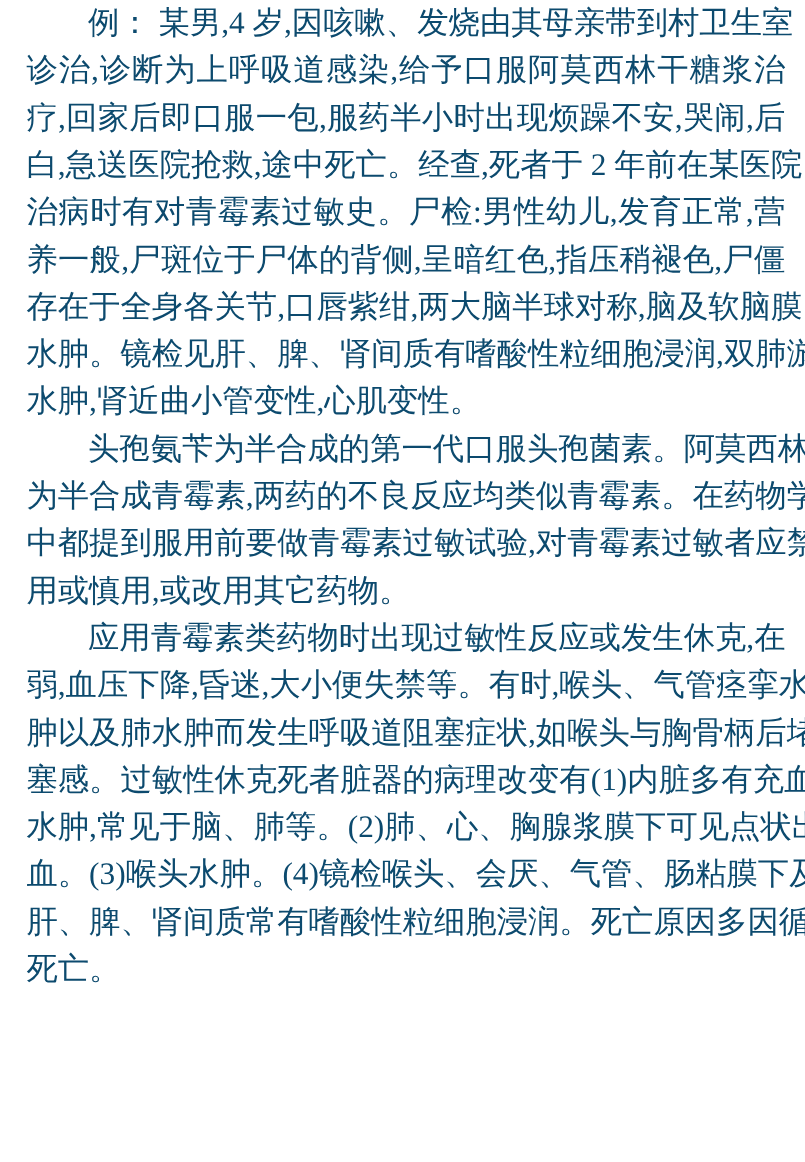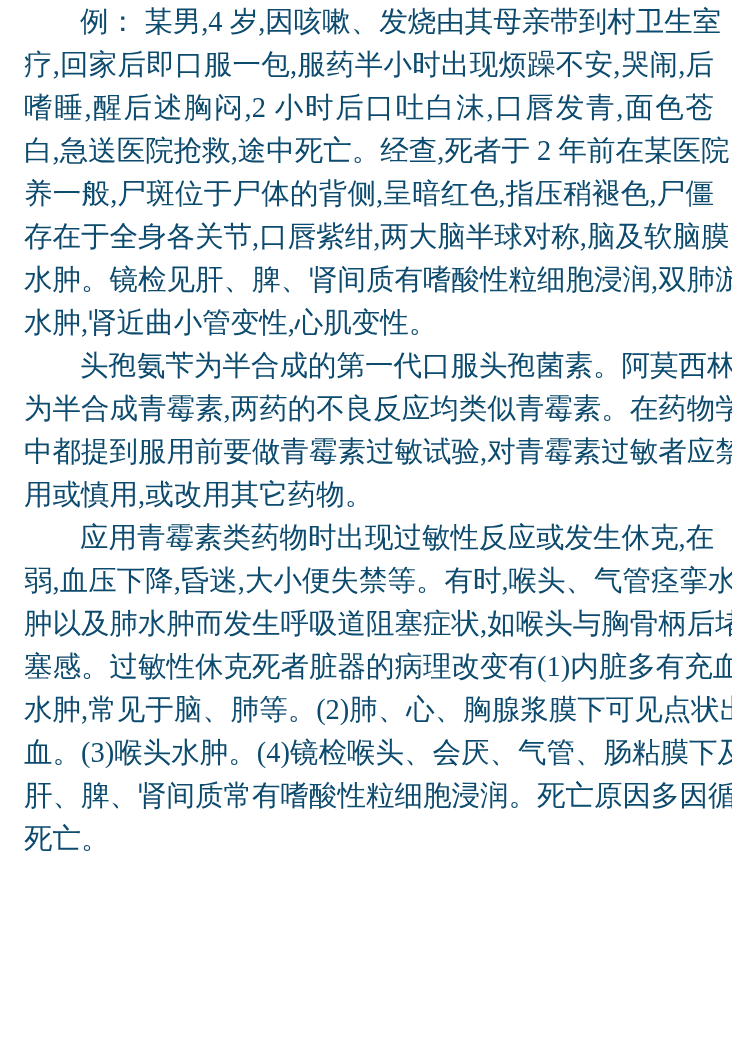--- a/index.html
+++ b/index.html
@@ -37,23 +37,24 @@
       text-align-last: left;
     }
   </style>
 </head>
 <body>
 
 <div class="page">
 
   <div>
     <div class="line indent">例：  某男,4 岁,因咳嗽、发烧由其母亲带到村卫生室</div>
+    <div class="line">诊治,诊断为上呼吸道感染,给予口服阿莫西林干糖浆治</div>
     <div class="line">疗,回家后即口服一包,服药半小时出现烦躁不安,哭闹,后</div>
-    <div class="line">嗜睡,醒后述胸闷,2 小时后口吐白沫,口唇发青,面色苍</div>
     <div class="line">白,急送医院抢救,途中死亡。经查,死者于 2 年前在某医院</div>
+    <div class="line">治病时有对青霉素过敏史。尸检:男性幼儿,发育正常,营</div>
     <div class="line">养一般,尸斑位于尸体的背侧,呈暗红色,指压稍褪色,尸僵</div>
     <div class="line">存在于全身各关节,口唇紫绀,两大脑半球对称,脑及软脑膜</div>
     <div class="line">水肿。镜检见肝、脾、肾间质有嗜酸性粒细胞浸润,双肺淤血</div>
     <div class="line last">水肿,肾近曲小管变性,心肌变性。</div>
   </div>
 
   <div>
     <div class="line indent">头孢氨苄为半合成的第一代口服头孢菌素。阿莫西林</div>
     <div class="line">为半合成青霉素,两药的不良反应均类似青霉素。在药物学</div>
     <div class="line">中都提到服用前要做青霉素过敏试验,对青霉素过敏者应禁</div>

